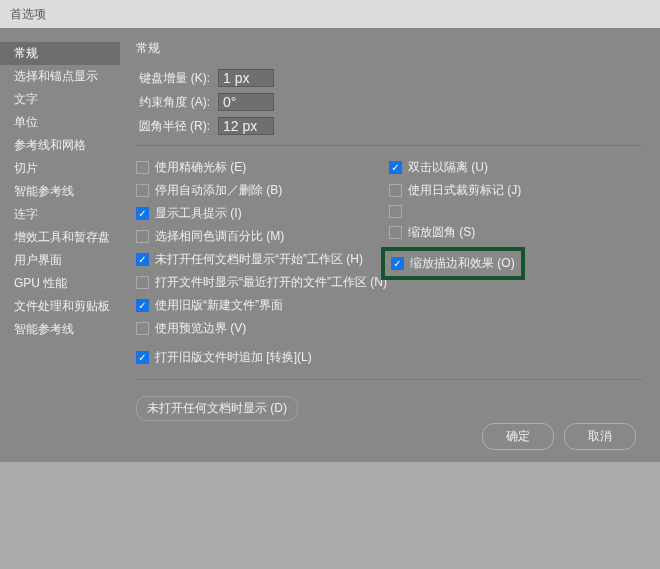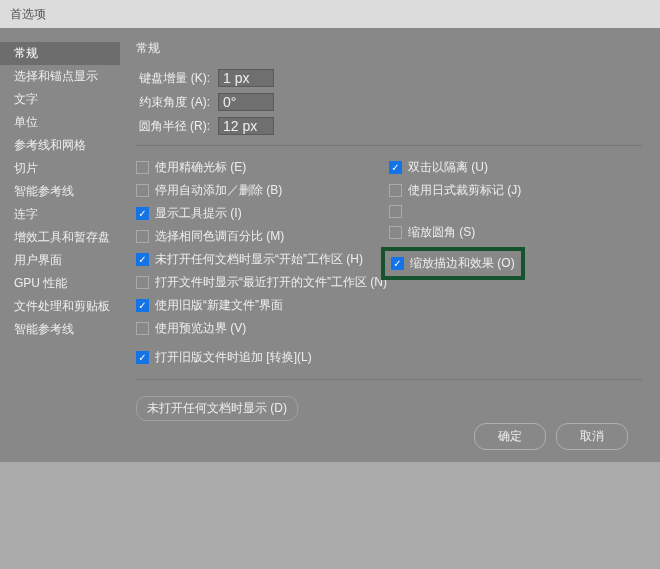--- a/index.html
+++ b/index.html
@@ -125,21 +125,21 @@
     padding: 3px 10px;
     border: 1px solid #a0a0a0;
     border-radius: 10px;
     color: #eee;
     margin-top: 6px;
     font-size: 12px;
   }
   .footer {
     position: absolute;
     bottom: 12px;
-    right: 32px;
+    right: 24px;
     display: flex;
     gap: 10px;
   }
   .btn {
     min-width: 72px;
     padding: 4px 18px;
     border: 1px solid #b0b0b0;
     border-radius: 12px;
     color: #eee;
     text-align: center;

